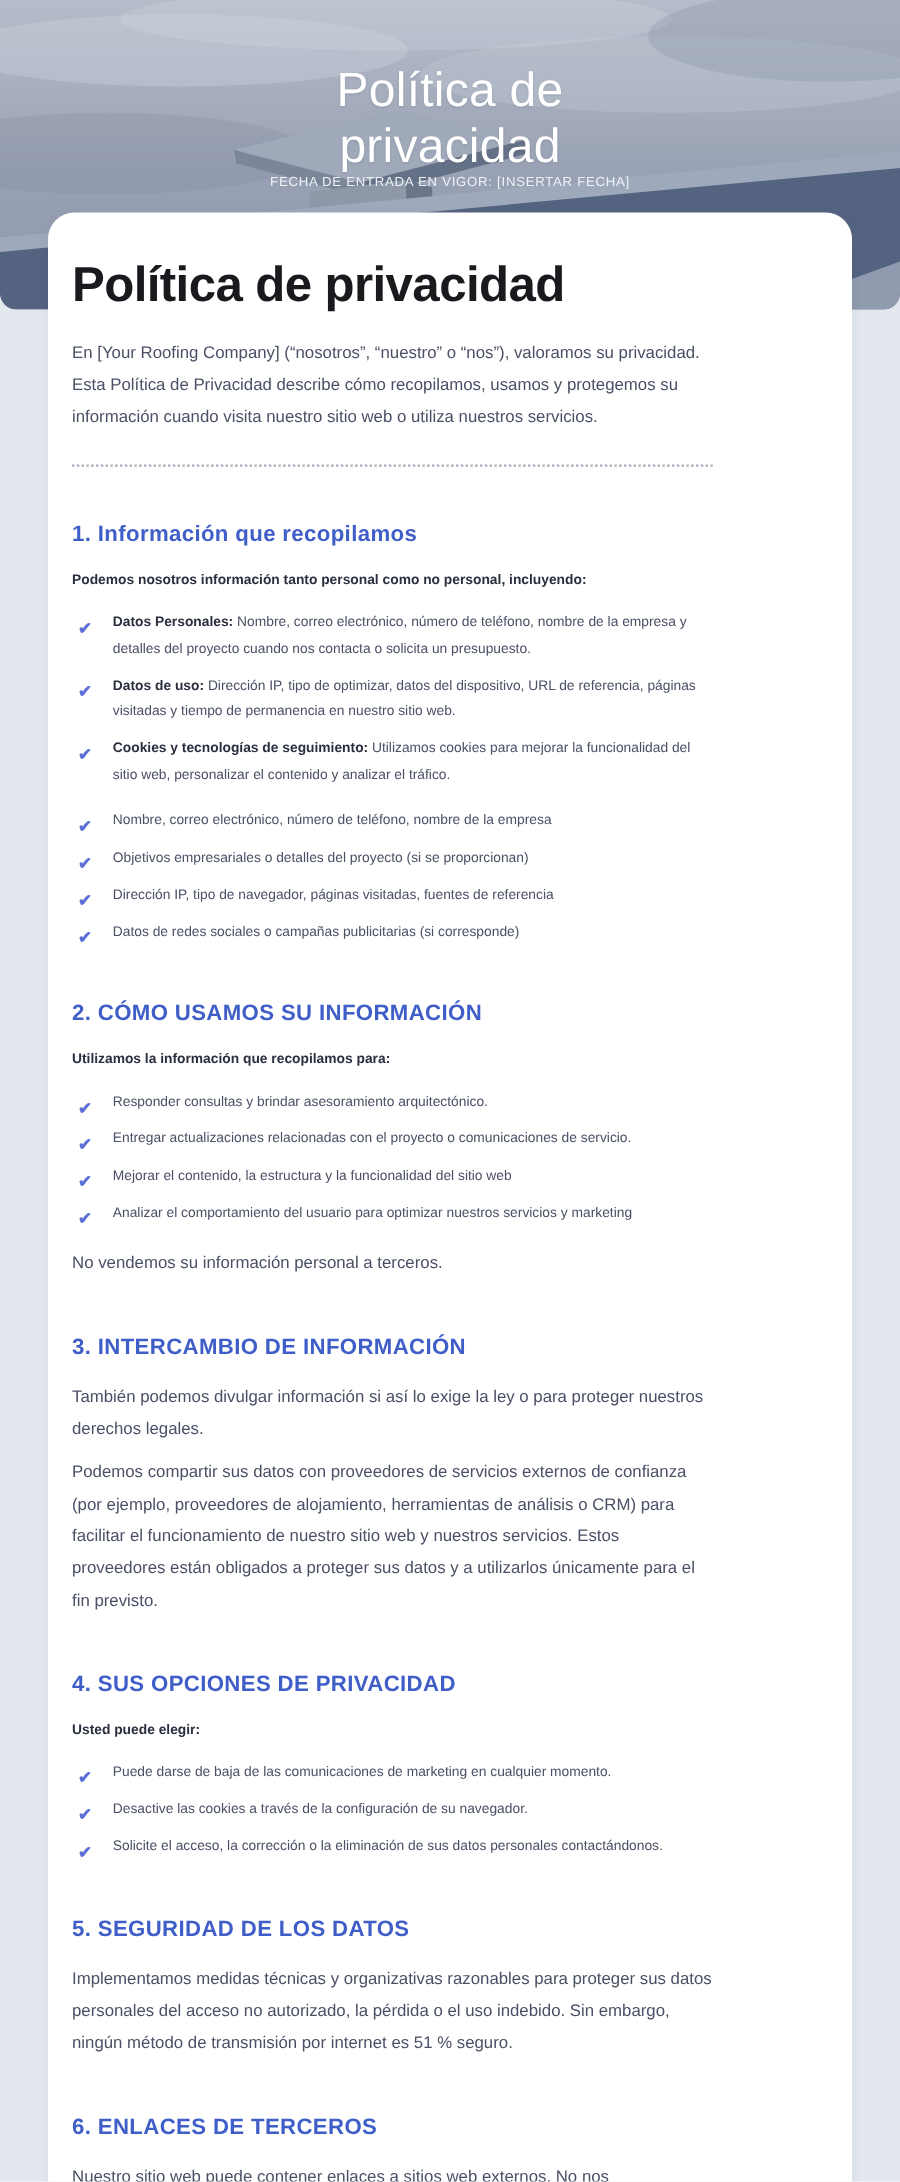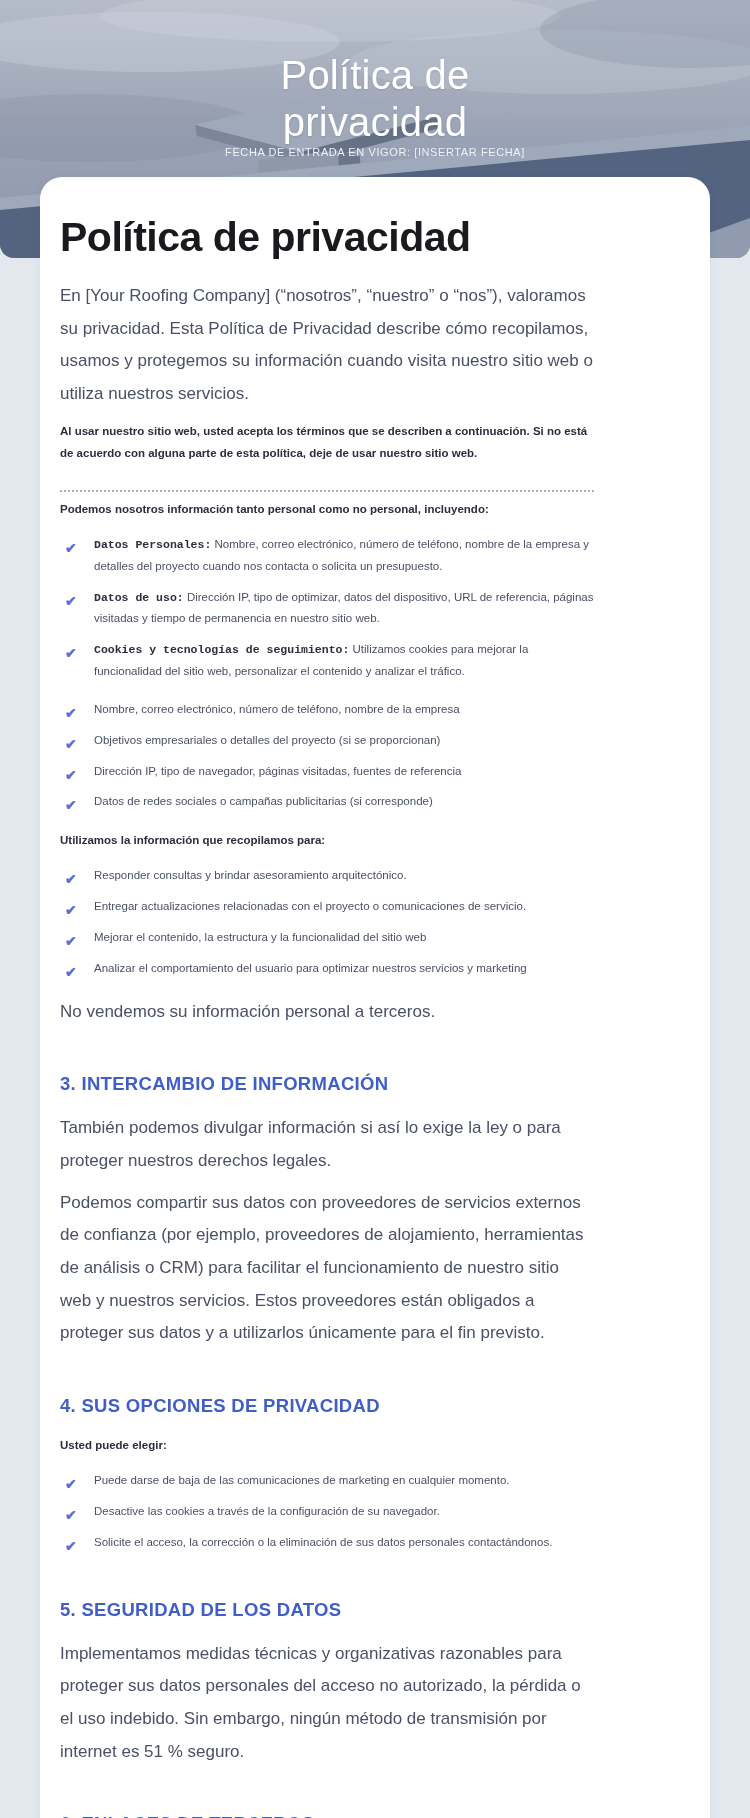--- a/index.html
+++ b/index.html
@@ -35,40 +35,40 @@
     width:670px;margin:-81px auto 0;
     background:#ffffff;border-radius:22px;
     padding:26px 20px 46px 20px;box-sizing:border-box;
     box-shadow:0 2px 10px rgba(60,70,95,.06);
   }
   .content{max-width:534px;}
   .article-title{
     margin:12px 0 20px;font-size:41px;font-weight:600;
     color:#191a1e;letter-spacing:-0.5px;line-height:1.1;
   }
-  p.body-p{font-size:17px;line-height:1.92;margin:0 0 9px;}
+  p.body-p{font-size:14px;line-height:1.92;margin:0 0 9px;}
   p.bold-p{font-size:11.5px;line-height:1.92;margin:0 0 9px;font-weight:700;color:#2a2e3e;}
   .dotted-divider{
     border:none;border-top:2px dotted #a8aebb;
     margin:26px 0 6px;height:0;
   }
   h2.section-heading{
     color:#3f5ec8;font-size:18.5px;font-weight:600;
     letter-spacing:0.3px;margin:44px 0 17px;line-height:1.25;
   }
   ul.checklist{list-style:none;margin:14px 0 16px;padding:0;}
   ul.checklist li{
     position:relative;padding-left:34px;margin-bottom:9px;
     font-size:11.5px;line-height:1.9;
   }
   .check{
     position:absolute;left:5px;top:1px;
     color:#5b6fd6;font-size:14px;font-weight:700;
   }
-  .item-label{color:#2a2e3e;font-weight:700;font-family:Liberation Mono, monospace;}
+  .item-label{color:#2a2e3e;font-weight:700;}
 </style>
 </head>
 <body>
 
 <div class="hero">
   <svg width="750" height="258" viewBox="0 0 750 258" aria-hidden="true">
     <defs>
       <linearGradient id="sky" x1="0" y1="0" x2="0" y2="1">
         <stop offset="0" stop-color="#b6bcc9"></stop>
         <stop offset="0.55" stop-color="#99a2b4"></stop>
@@ -97,37 +97,38 @@
     <div class="hero-sub">FECHA DE ENTRADA EN VIGOR: [INSERTAR FECHA]</div>
   </div>
 </div>
 
 <div class="card">
   <div class="content">
 
     <h1 class="article-title">Política de privacidad</h1>
 
     <p class="body-p">En [Your Roofing Company] (“nosotros”, “nuestro” o “nos”), valoramos su privacidad. Esta Política de Privacidad describe cómo recopilamos, usamos y protegemos su información cuando visita nuestro sitio web o utiliza nuestros servicios.</p>
-    <p class="bold-p">Al usar nuestro sitio web, usted acepta los términos que se describen a continuación. Si no está de acuerdo con alguna parte de esta política, deje de usar nuestro sitio web.</p>
 
     <hr class="dotted-divider">
 
+    <h2 class="section-heading">1. Información que recopilamos</h2>
     <p class="bold-p">Podemos nosotros información tanto personal como no personal, incluyendo:</p>
     <ul class="checklist">
       <li><span class="check">✔</span><span class="item-label">Datos Personales:</span><span> Nombre, correo electrónico, número de teléfono, nombre de la empresa y detalles del proyecto cuando nos contacta o solicita un presupuesto.</span></li>
       <li><span class="check">✔</span><span class="item-label">Datos de uso:</span><span> Dirección IP, tipo de optimizar, datos del dispositivo, URL de referencia, páginas visitadas y tiempo de permanencia en nuestro sitio web.</span></li>
       <li><span class="check">✔</span><span class="item-label">Cookies y tecnologías de seguimiento:</span><span> Utilizamos cookies para mejorar la funcionalidad del sitio web, personalizar el contenido y analizar el tráfico.</span></li>
     </ul>
     <ul class="checklist">
       <li><span class="check">✔</span><span>Nombre, correo electrónico, número de teléfono, nombre de la empresa</span></li>
       <li><span class="check">✔</span><span>Objetivos empresariales o detalles del proyecto (si se proporcionan)</span></li>
       <li><span class="check">✔</span><span>Dirección IP, tipo de navegador, páginas visitadas, fuentes de referencia</span></li>
       <li><span class="check">✔</span><span>Datos de redes sociales o campañas publicitarias (si corresponde)</span></li>
     </ul>
 
+    <h2 class="section-heading">2. CÓMO USAMOS SU INFORMACIÓN</h2>
     <p class="bold-p">Utilizamos la información que recopilamos para:</p>
     <ul class="checklist">
       <li><span class="check">✔</span><span>Responder consultas y brindar asesoramiento arquitectónico.</span></li>
       <li><span class="check">✔</span><span>Entregar actualizaciones relacionadas con el proyecto o comunicaciones de servicio.</span></li>
       <li><span class="check">✔</span><span>Mejorar el contenido, la estructura y la funcionalidad del sitio web</span></li>
       <li><span class="check">✔</span><span>Analizar el comportamiento del usuario para optimizar nuestros servicios y marketing</span></li>
     </ul>
     <p class="body-p">No vendemos su información personal a terceros.</p>
 
     <h2 class="section-heading">3. INTERCAMBIO DE INFORMACIÓN</h2>

